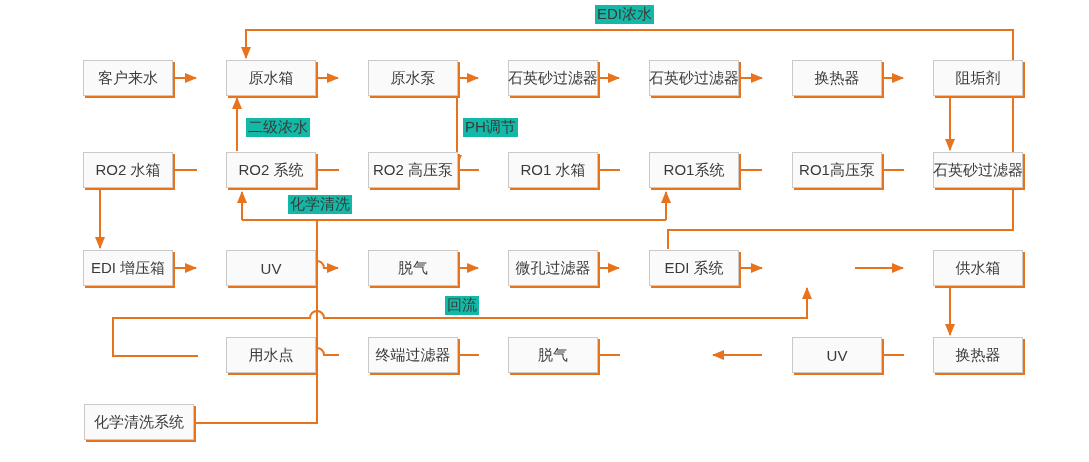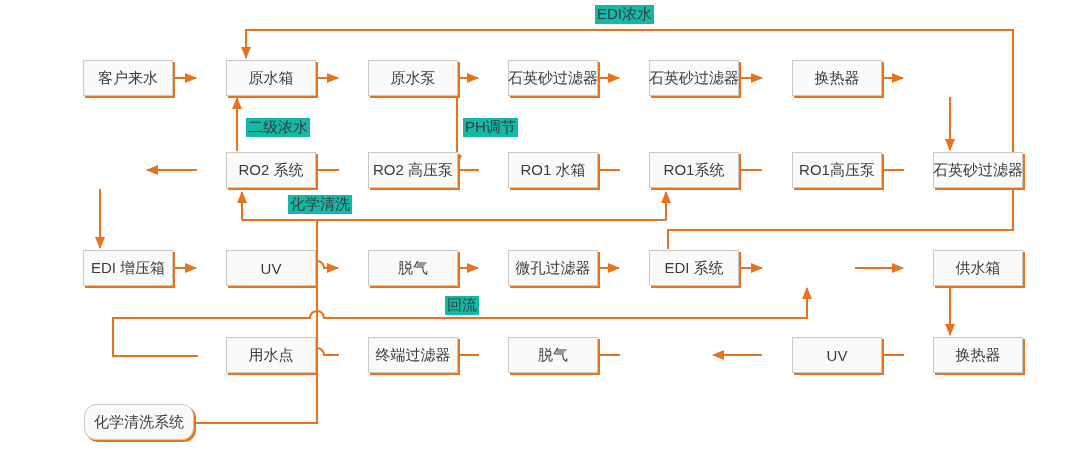--- a/index.html
+++ b/index.html
@@ -9,21 +9,21 @@
   }
   svg.wires{position:absolute;left:0;top:0;width:1089px;height:462px;}
   .edge{stroke:#e8731d;stroke-width:2;fill:none;}
   .node{
     position:absolute;width:90px;height:36px;box-sizing:border-box;
     background:#fafafa;border:1px solid #c9c9c9;
     box-shadow:2px 2px 0 0 #e8731d;
     display:flex;align-items:center;justify-content:center;
     font-size:15px;color:#3a3a3a;white-space:nowrap;margin-left:28px;
   }
-  .node.wide{width:110px;border-radius:12px;}
+  .node.wide{width:110px;}
   .flow-label{
     position:absolute;font-size:15px;color:#3a3a3a;white-space:nowrap;
     background:#14b8a6;padding:0 2px;
   }
 </style>
 </head>
 <body>
 
 <div class="canvas">
 
@@ -80,21 +80,23 @@
     <path class="edge" marker-end="url(#ah)" d="M666,220 V192"></path>
     <path class="edge" d="M317,220 V423 H167"></path>
   </svg>
 
   <div class="node" style="left:55px;top:60px">客户来水</div>
   <div class="node" style="left:198px;top:60px">原水箱</div>
   <div class="node" style="left:340px;top:60px">原水泵</div>
   <div class="node" style="left:480px;top:60px">石英砂过滤器</div>
   <div class="node" style="left:621px;top:60px">石英砂过滤器</div>
   <div class="node" style="left:764px;top:60px">换热器</div>
+  <div class="node" style="left:905px;top:60px">阻垢剂</div>
 
+  <div class="node" style="left:55px;top:152px">RO2 水箱</div>
   <div class="node" style="left:198px;top:152px">RO2 系统</div>
   <div class="node" style="left:340px;top:152px">RO2 高压泵</div>
   <div class="node" style="left:480px;top:152px">RO1 水箱</div>
   <div class="node" style="left:621px;top:152px">RO1系统</div>
   <div class="node" style="left:764px;top:152px">RO1高压泵</div>
   <div class="node" style="left:905px;top:152px">石英砂过滤器</div>
 
   <div class="node" style="left:55px;top:250px">EDI 增压箱</div>
   <div class="node" style="left:198px;top:250px">UV</div>
   <div class="node" style="left:340px;top:250px">脱气</div>

